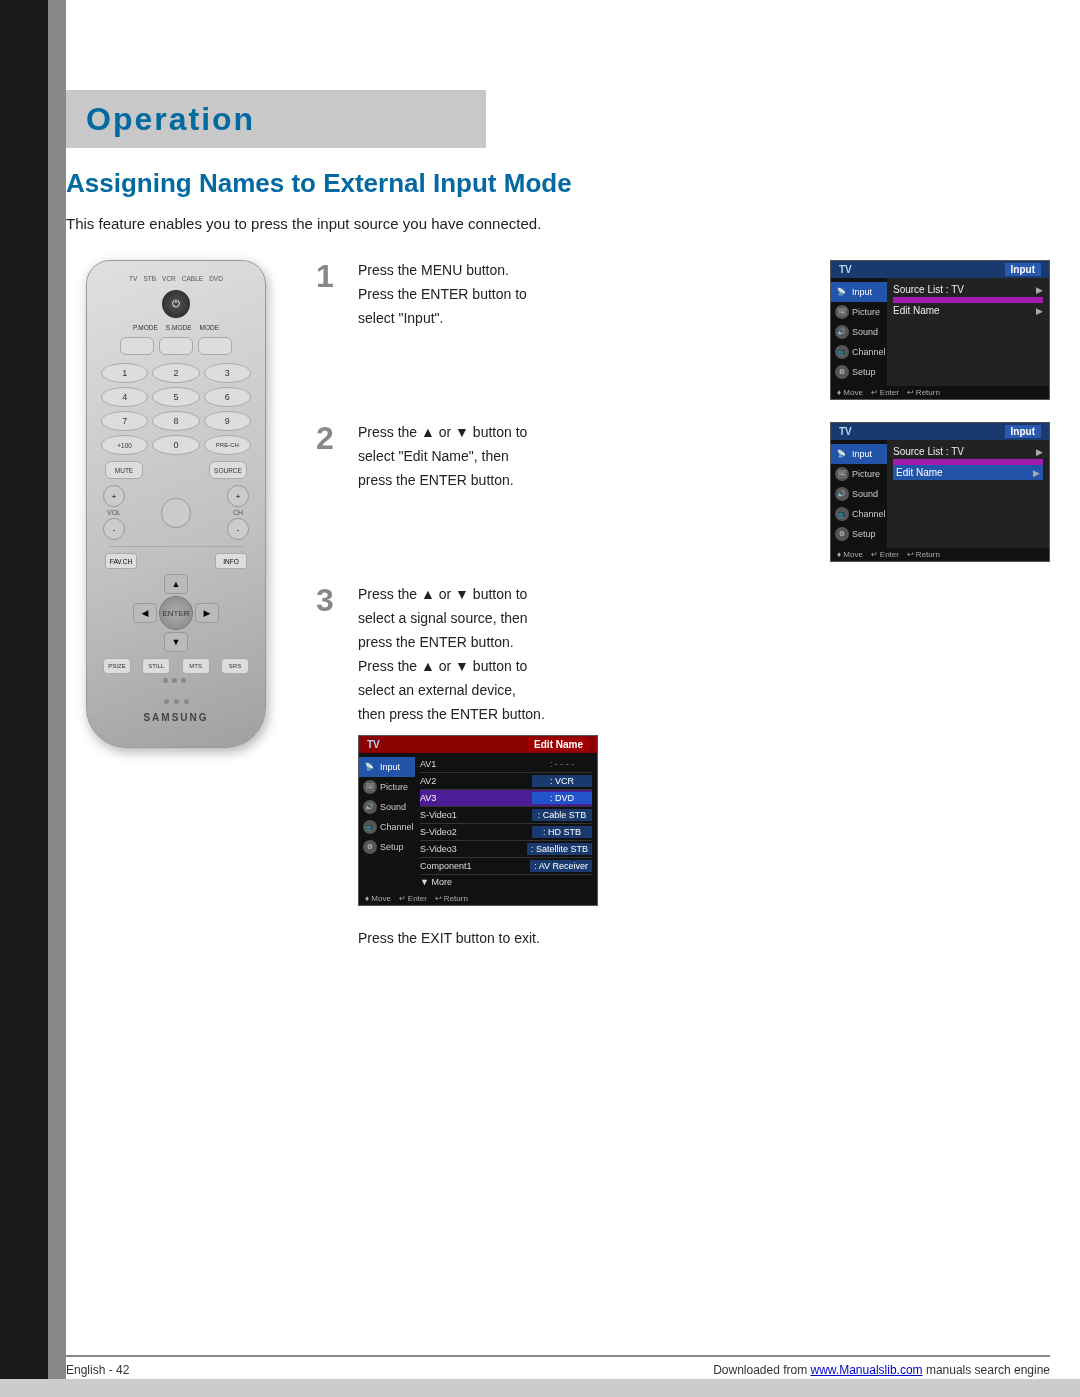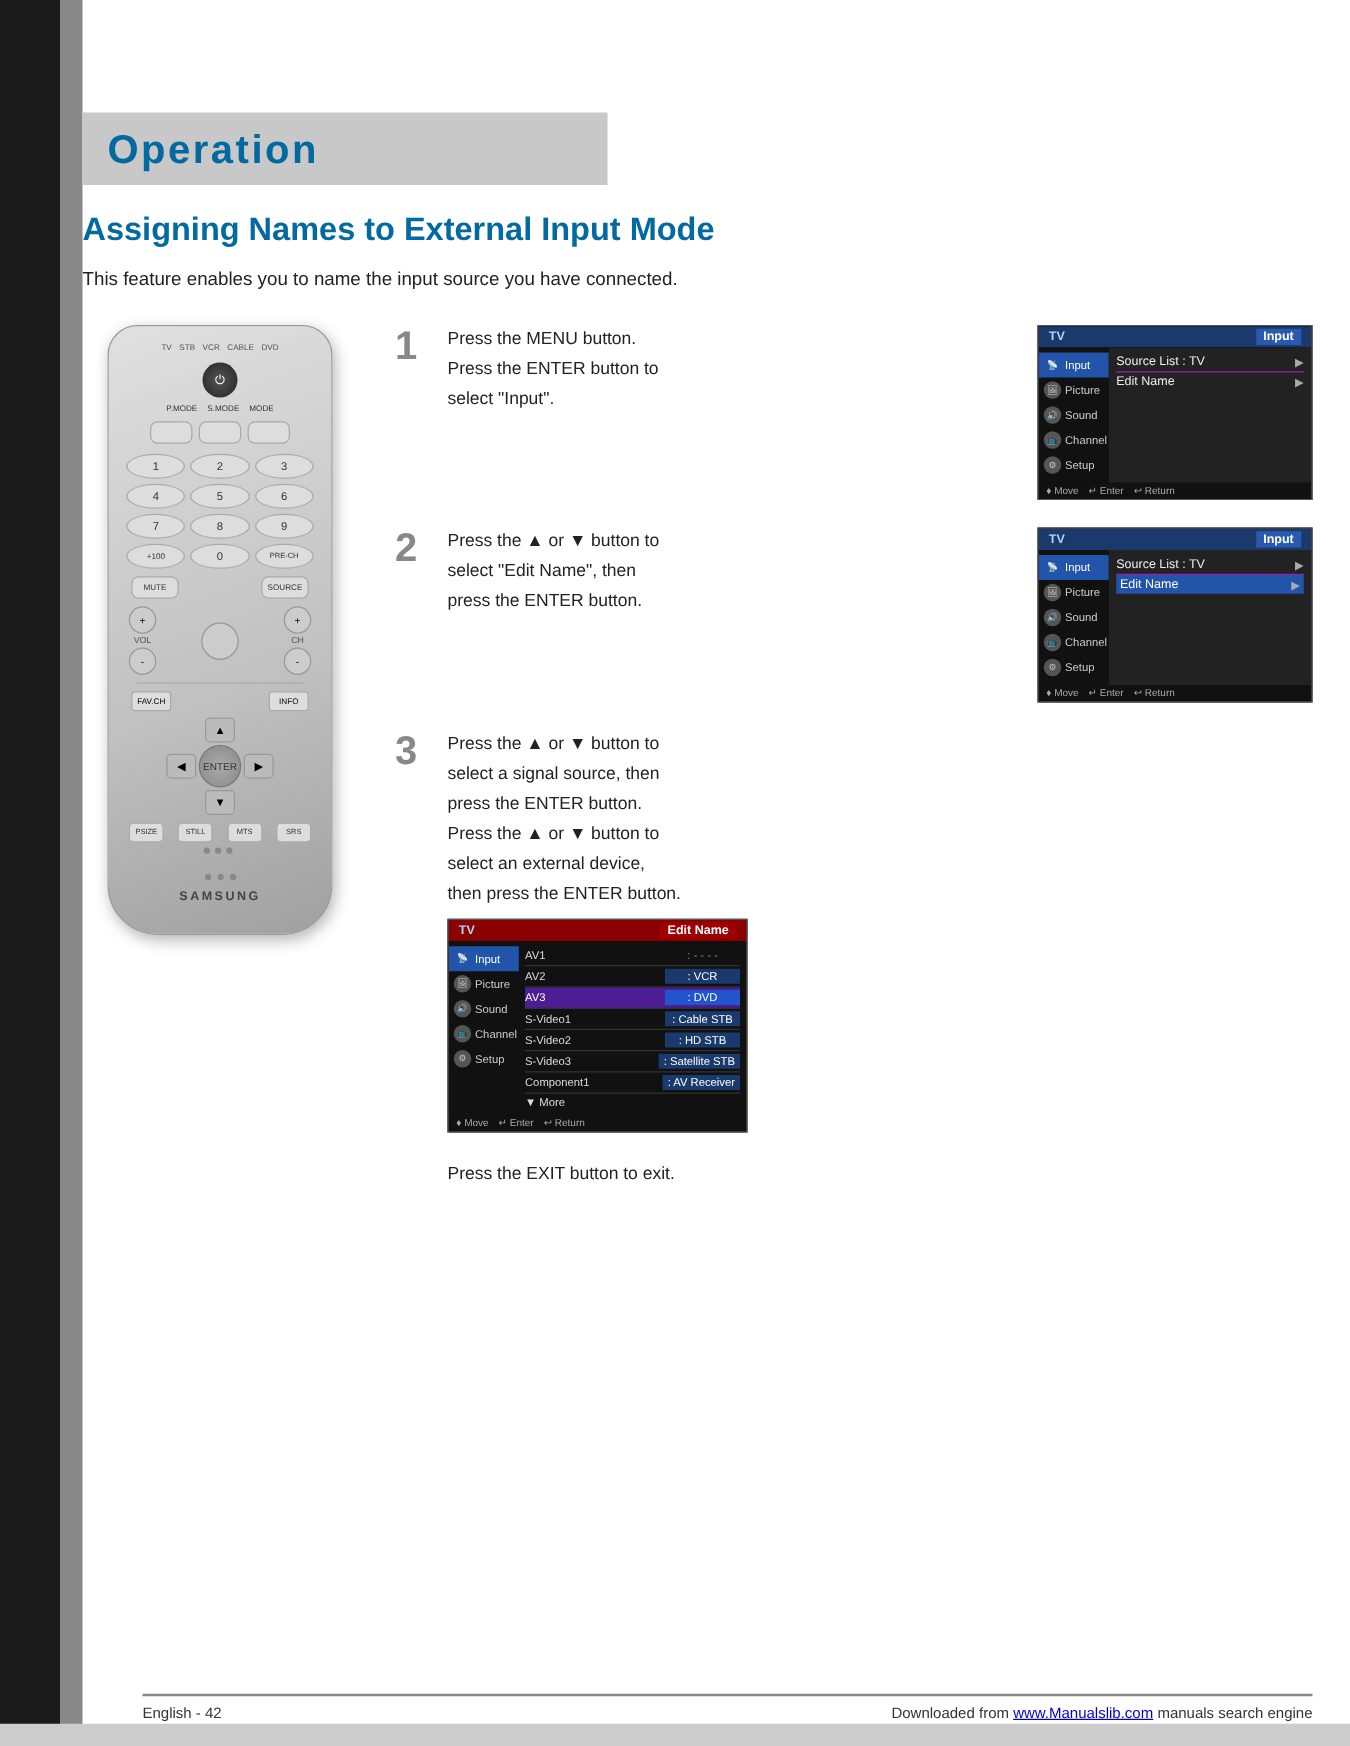--- a/index.html
+++ b/index.html
@@ -385,21 +385,21 @@
       padding: 4px 6px;
     }
 
     .tv-menu-row {
       display: flex;
       justify-content: space-between;
       align-items: center;
       padding: 2px 0;
       font-size: 10px;
       color: #eee;
-      border-bottom: 1px solid #a21caf;
+      border-bottom: 6px solid #a21caf;
     }
     .tv-menu-row:last-child { border-bottom: none; }
     .tv-menu-row .arrow { color: #aaa; font-size: 9px; }
     .tv-menu-row.highlight { background: #2255aa; color: #fff; padding: 2px 3px; }
 
     .tv-footer {
       background: #111;
       color: #aaa;
       font-size: 8px;
       padding: 2px 6px;
@@ -445,21 +445,20 @@
     .page-footer {
       position: absolute;
       bottom: 20px;
       left: 66px;
       right: 30px;
       display: flex;
       justify-content: space-between;
       align-items: center;
       border-top: 2px solid #888;
       padding-top: 6px;
-      margin-left: 48px;
     }
     .footer-text {
       font-size: 12px;
       color: #333;
     }
     .footer-link {
       color: #0000cc;
       text-decoration: underline;
       font-size: 12px;
     }
@@ -480,21 +479,21 @@
 <div class="left-sidebar"></div>
 <div class="left-sidebar-gray"></div>
 
 <div class="header-banner">
   <h1>Operation</h1>
 </div>
 
 <div class="main-content">
 
   <div class="section-title">Assigning Names to External Input Mode</div>
-  <div class="intro-text">This feature enables you to name the input source you have connected.</div>
+  <div class="intro-text">This feature enables you to press the input source you have connected.</div>
 
   <div class="content-row">
 
     <div class="remote-container">
       <div class="remote">
         <div class="remote-top-strip">
           <span>TV</span>
           <span>STB</span>
           <span>VCR</span>
           <span>CABLE</span>

